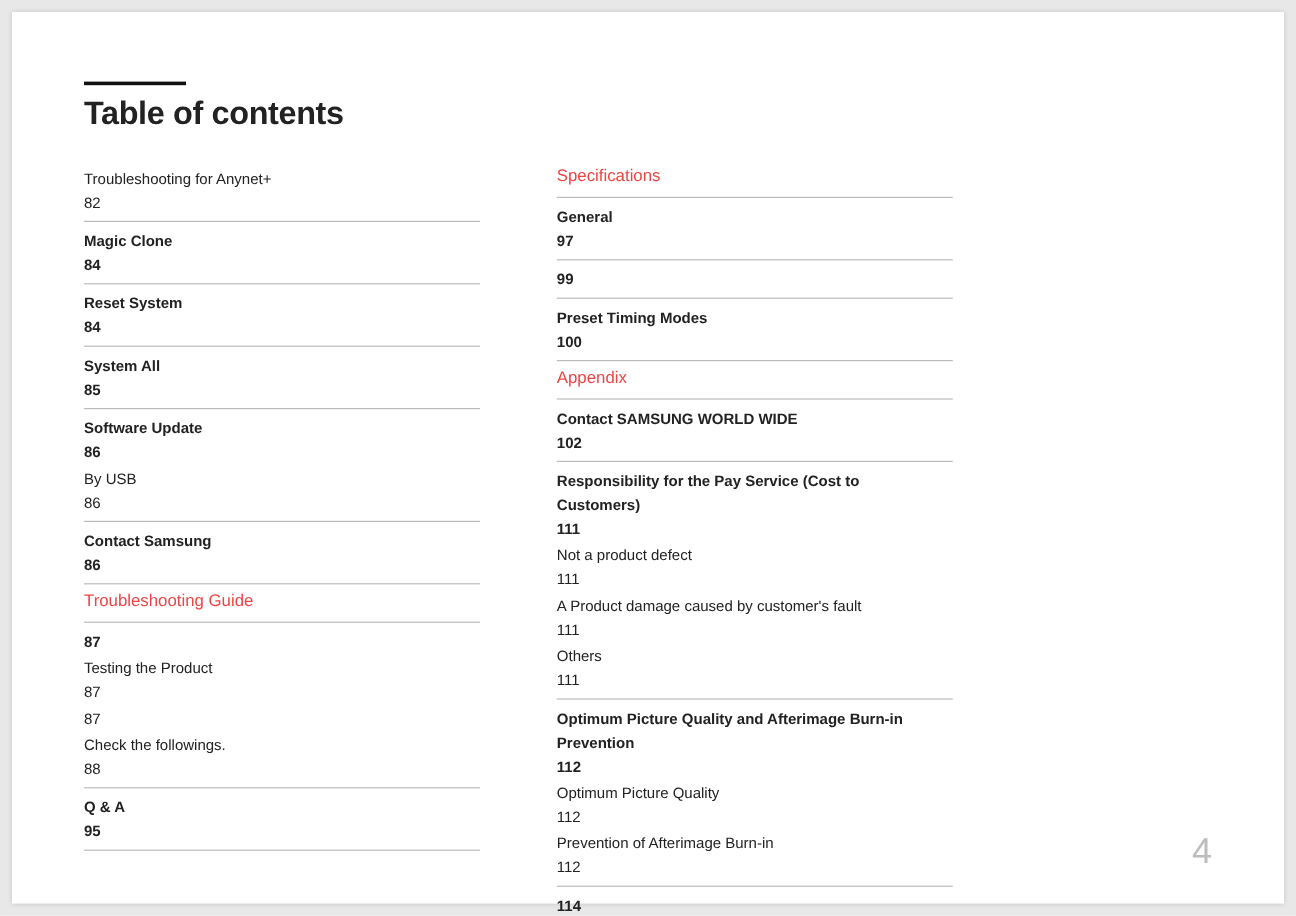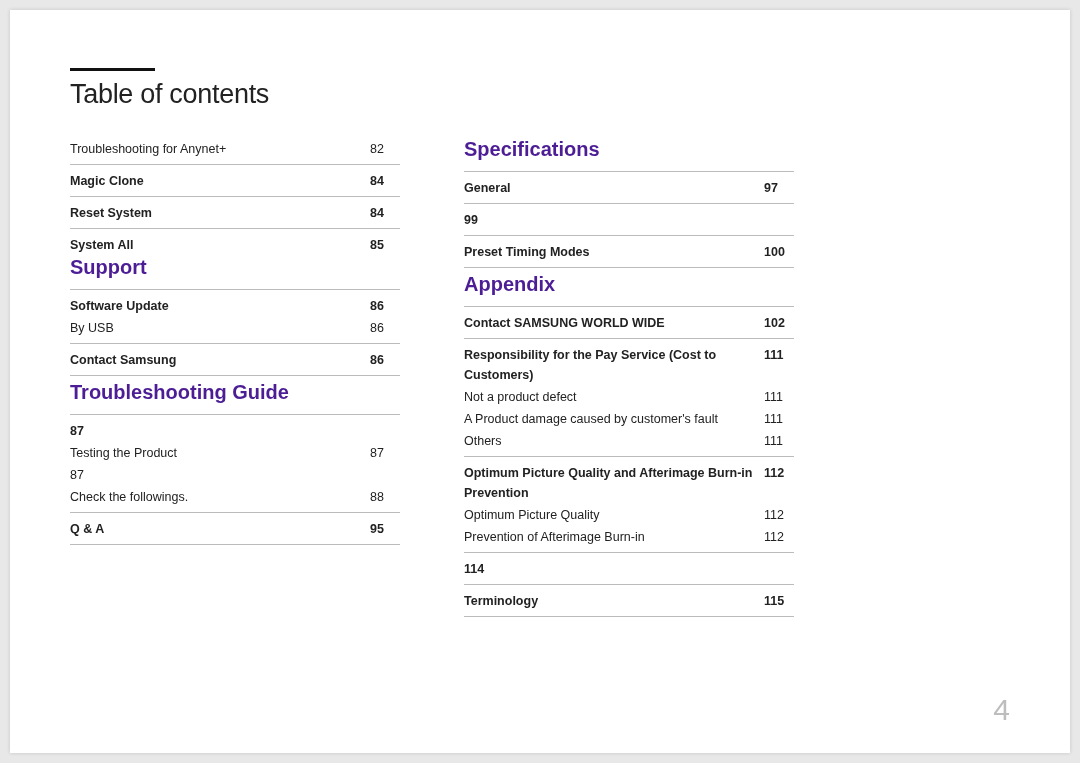--- a/index.html
+++ b/index.html
@@ -22,51 +22,52 @@
     box-sizing: border-box;
   }
   .title-rule {
     width: 85px;
     height: 3px;
     background: #111;
     margin-bottom: 8px;
   }
   h1.page-title {
     font-size: 27px;
-    font-weight: 400;
+    font-weight: 700;
     margin: 3px 0 28px 0;
     letter-spacing: -0.3px;
   }
   .cols {
     display: flex;
     gap: 64px;
   }
   .col {
     width: 330px;
   }
   .section-heading {
-    color: #4c1d95;
-    font-size: 20px;
-    font-weight: 700;
+    color: #ef4444;
+    font-size: 14px;
+    font-weight: 400;
     margin: 0 0 10px 0;
     padding-top: 30px;
   }
   .col .section-heading:first-child { padding-top: 0; }
   .col2 .section-heading:first-child { padding-top: 0; }
   .block hr, .divider {
     border: none;
     border-top: 1px solid #bbb;
     margin: 4px 0 5px 0;
   }
   .row {
     display: flex;
     justify-content: space-between;
     font-size: 12.5px;
     line-height: 1.6;
     padding: 1px 0;
+    flex-direction: column;
   }
   .row .label { flex: 1 1 auto; padding-right: 8px; }
   .row .pg { flex: 0 0 auto; width: 30px; text-align: left; }
   .row.bold { font-weight: 700; }
   .page-number {
     position: absolute;
     right: 60px;
     bottom: 26px;
     font-size: 30px;
     color: #bdbdbd;
@@ -100,21 +101,20 @@
             <span class="pg">84</span>
           </div>
           <div class="divider"></div>
           <div class="row bold">
             <span class="label">System All</span>
             <span class="pg">85</span>
           </div>
         </div>
 
       <div>
-        <div class="section-heading">Support</div>
         <div>
             <div class="divider"></div>
             <div class="row bold">
               <span class="label">Software Update</span>
               <span class="pg">86</span>
             </div>
             <div class="row">
               <span class="label">By USB</span>
               <span class="pg">86</span>
             </div>

